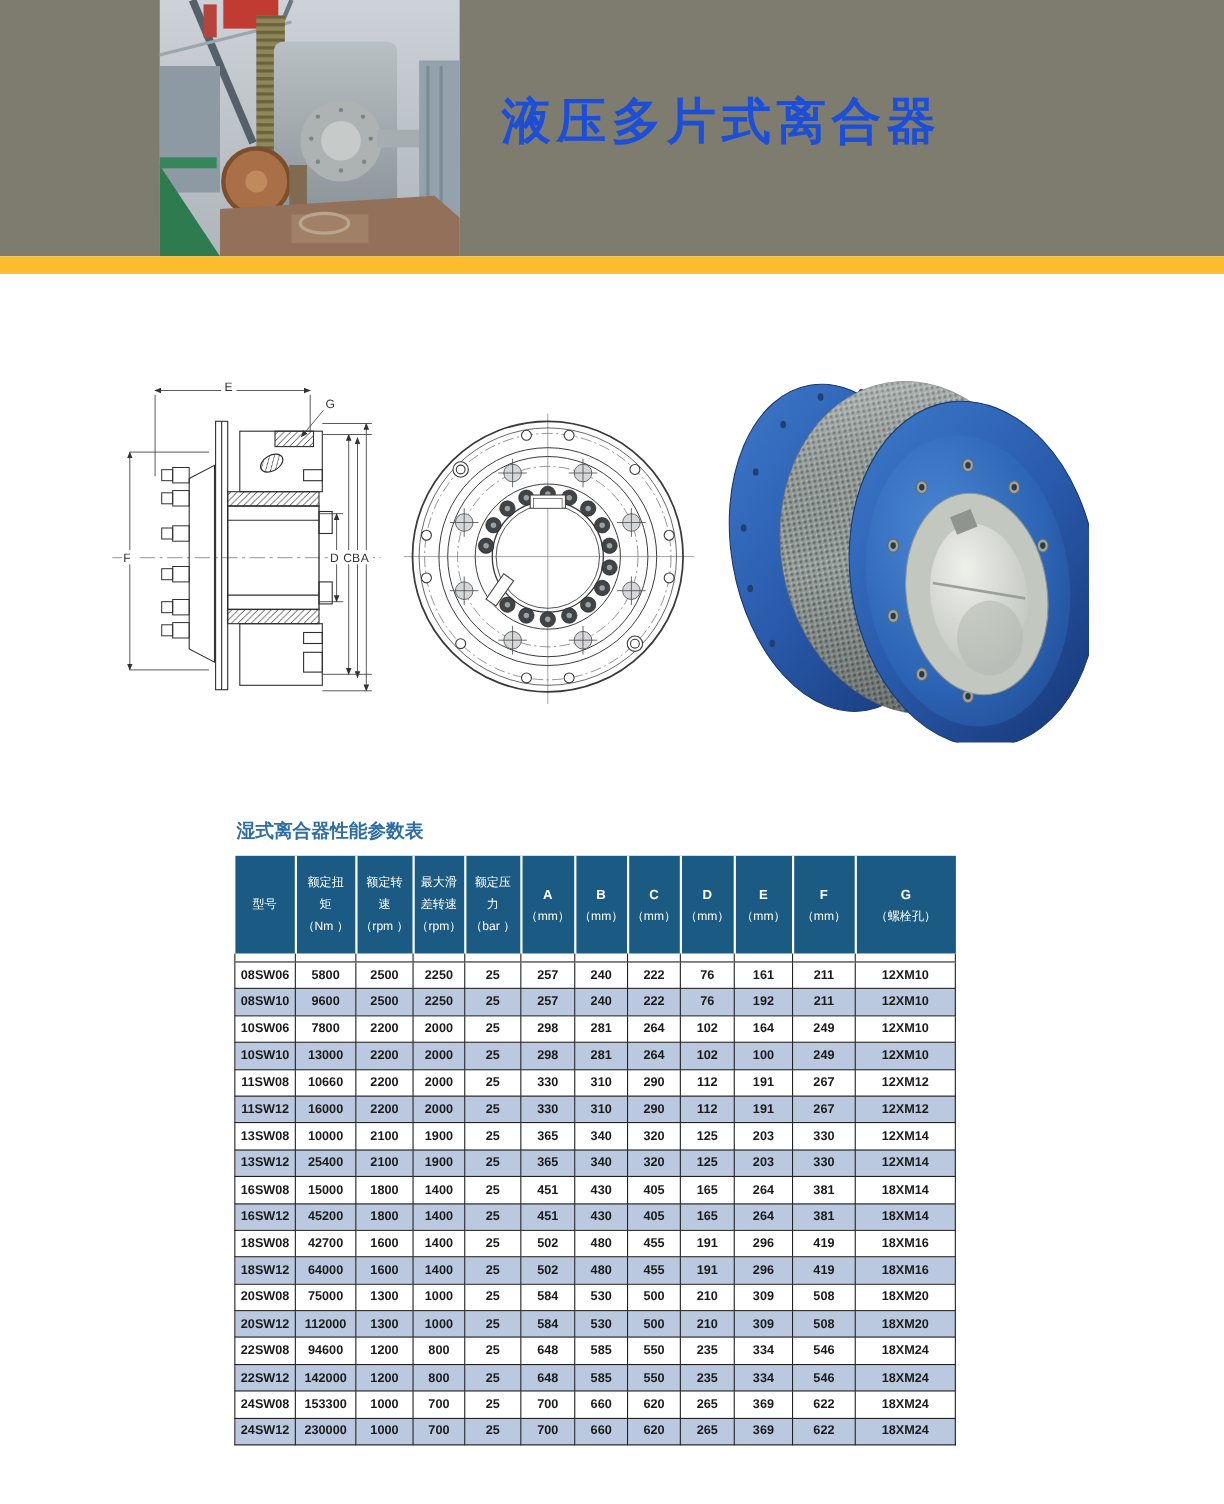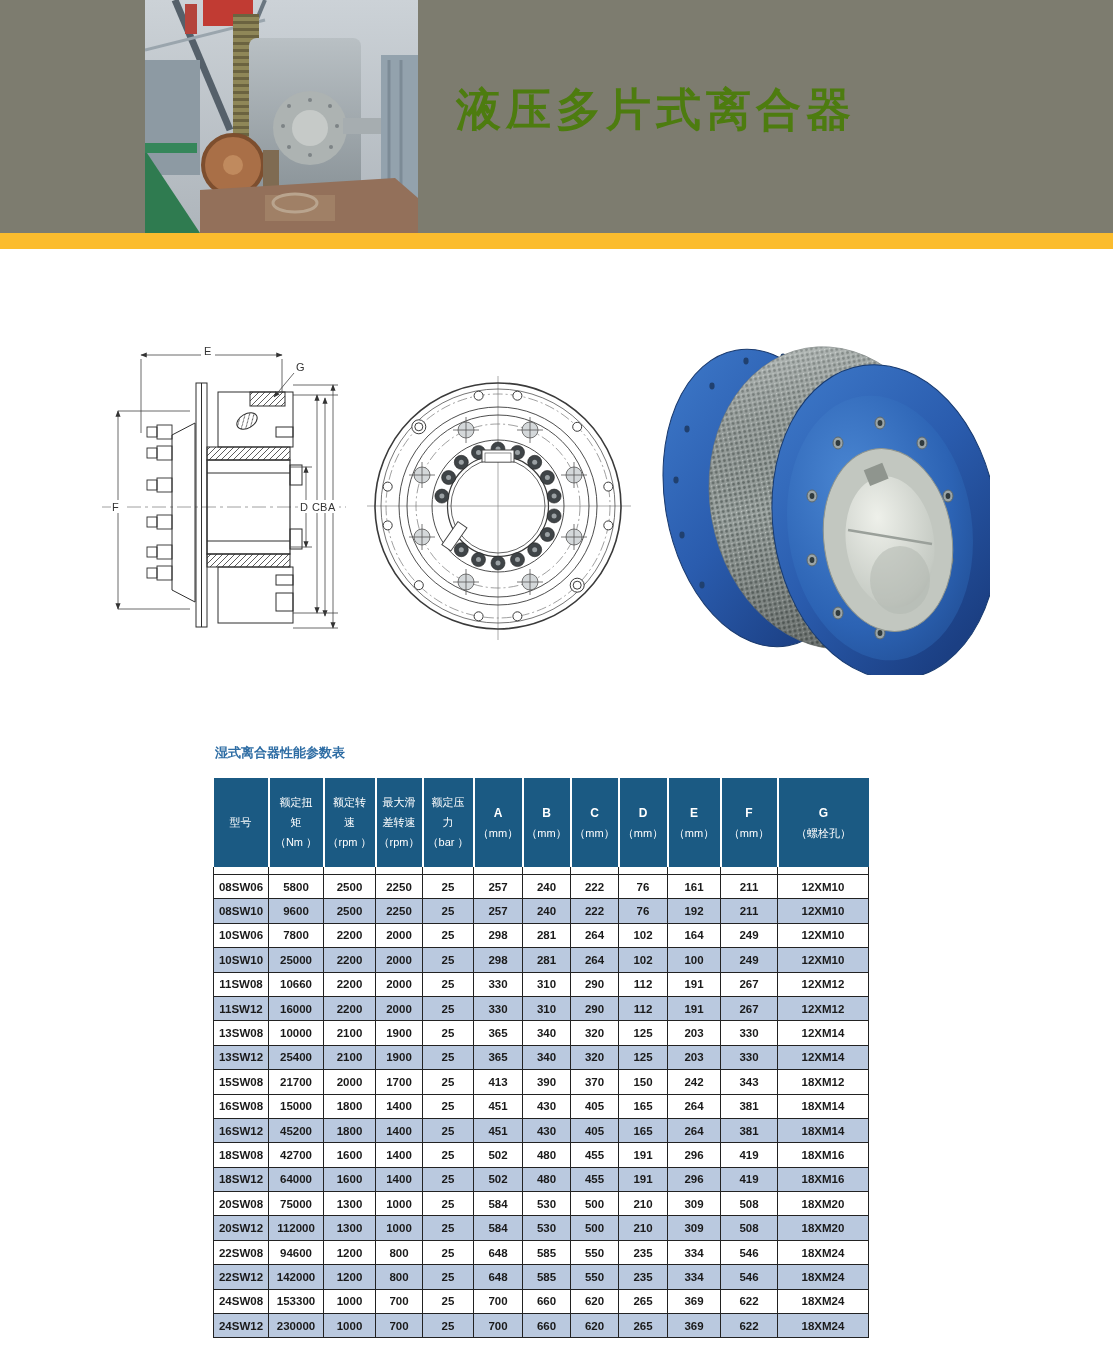--- a/index.html
+++ b/index.html
@@ -2,26 +2,26 @@
 <html><head>
 <meta charset="utf-8">
 <style>
   html,body{margin:0;padding:0;background:#ffffff;}
   .page{position:relative;width:1113px;height:1367px;background:#fff;overflow:hidden;
         font-family:"Liberation Sans","DejaVu Sans",sans-serif;}
   
   .banner{position:absolute;left:0;top:0;width:1113px;height:233px;background:#7d7c6f;}
   .photo{position:absolute;left:145px;top:0;width:273px;height:233px;display:block;}
   .banner-title{position:absolute;left:456px;top:80px;font-size:45px;font-weight:bold;
-        color:#4d7c0f;letter-spacing:5px;white-space:nowrap;}
+        color:#1d4ed8;letter-spacing:5px;white-space:nowrap;}
   .stripe{position:absolute;left:0;top:233px;width:1113px;height:16px;background:#fbbc2e;}
   
   .svg-abs{position:absolute;display:block;}
   
-  .tbl-title{position:absolute;left:215px;top:744px;font-size:13px;font-weight:bold;color:#2e6da4;}
+  .tbl-title{position:absolute;left:215px;top:744px;font-size:17px;font-weight:bold;color:#2e6da4;}
   table.spec{position:absolute;left:213px;top:778px;width:655px;border-collapse:collapse;
         table-layout:fixed;}
   table.spec thead th{background:#1b5a83;color:#fff;height:89px;padding:0;font-weight:normal;
         border-right:2px solid #ffffff;}
   table.spec thead th:last-child{border-right:none;}
   .hcell{display:flex;flex-direction:column;justify-content:center;align-items:center;gap:9px;
         font-size:11px;line-height:1;white-space:nowrap;}
   .hcell .letter{font-size:12px;font-weight:bold;}
   table.spec tr.gap td{height:7px;background:#fff;border:none;
         border-left:1px solid #222;border-right:1px solid #222;}
@@ -540,21 +540,21 @@
           <td>298</td>
           <td>281</td>
           <td>264</td>
           <td>102</td>
           <td>164</td>
           <td>249</td>
           <td>12XM10</td>
         </tr>
         <tr class="alt">
           <td>10SW10</td>
-          <td>25000</td>
+          <td>13000</td>
           <td>2200</td>
           <td>2000</td>
           <td>25</td>
           <td>298</td>
           <td>281</td>
           <td>264</td>
           <td>102</td>
           <td>100</td>
           <td>249</td>
           <td>12XM10</td>
@@ -609,34 +609,20 @@
           <td>25</td>
           <td>365</td>
           <td>340</td>
           <td>320</td>
           <td>125</td>
           <td>203</td>
           <td>330</td>
           <td>12XM14</td>
         </tr>
         <tr>
-          <td>15SW08</td>
-          <td>21700</td>
-          <td>2000</td>
-          <td>1700</td>
-          <td>25</td>
-          <td>413</td>
-          <td>390</td>
-          <td>370</td>
-          <td>150</td>
-          <td>242</td>
-          <td>343</td>
-          <td>18XM12</td>
-        </tr>
-        <tr>
           <td>16SW08</td>
           <td>15000</td>
           <td>1800</td>
           <td>1400</td>
           <td>25</td>
           <td>451</td>
           <td>430</td>
           <td>405</td>
           <td>165</td>
           <td>264</td>

